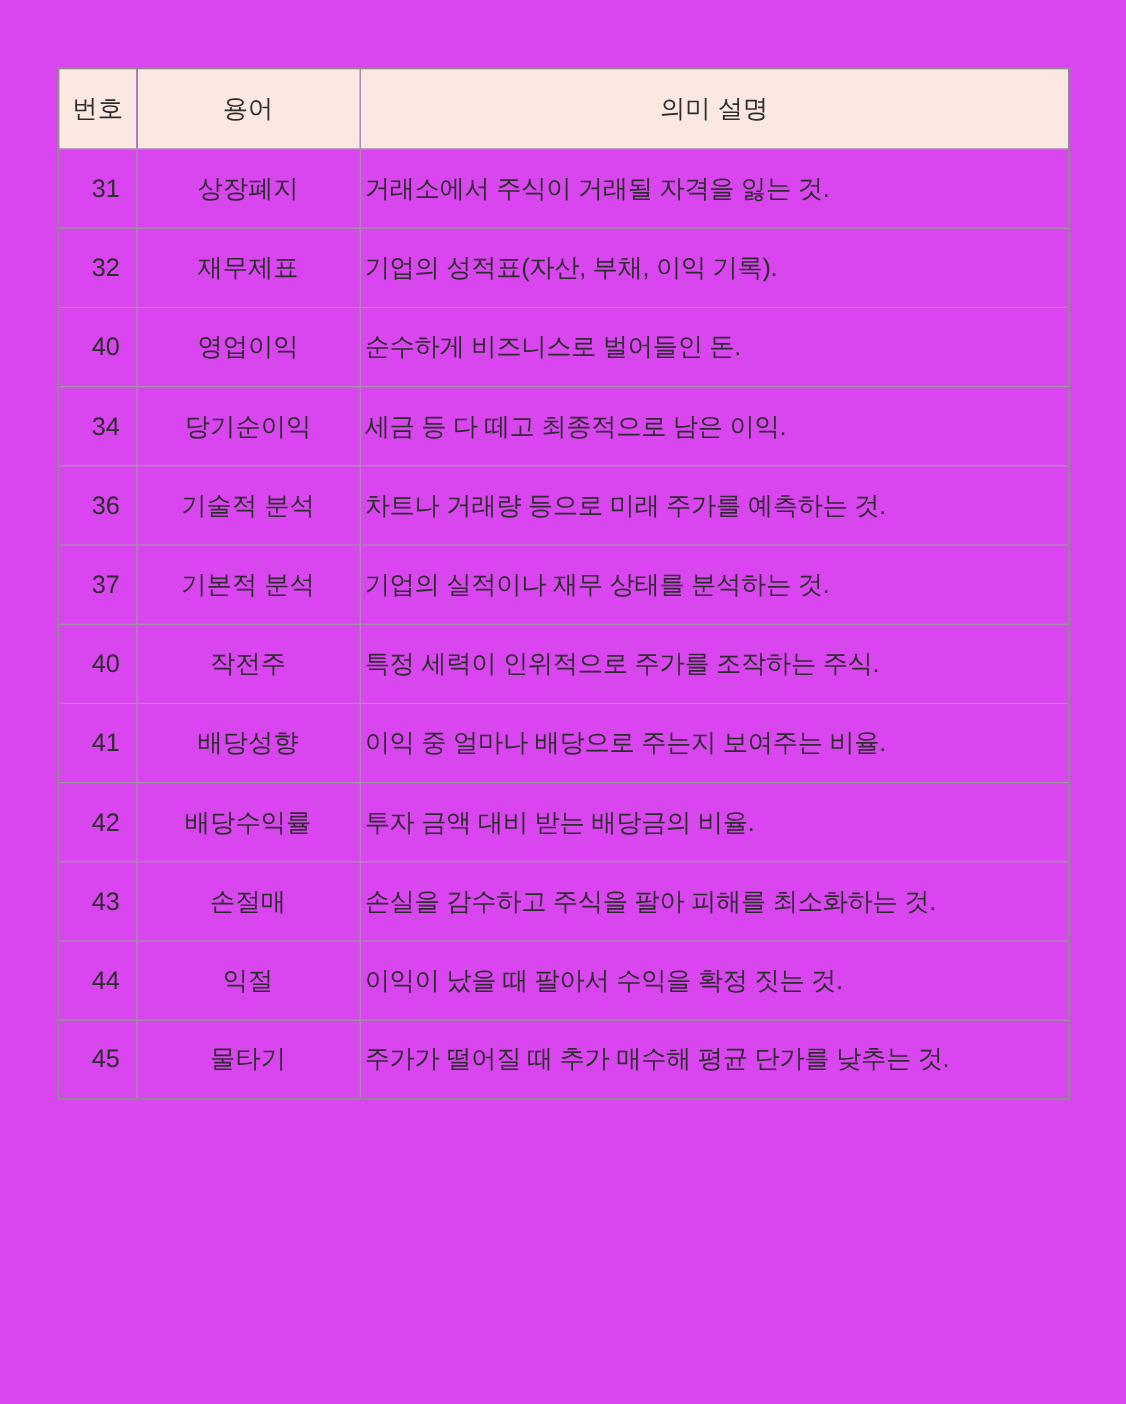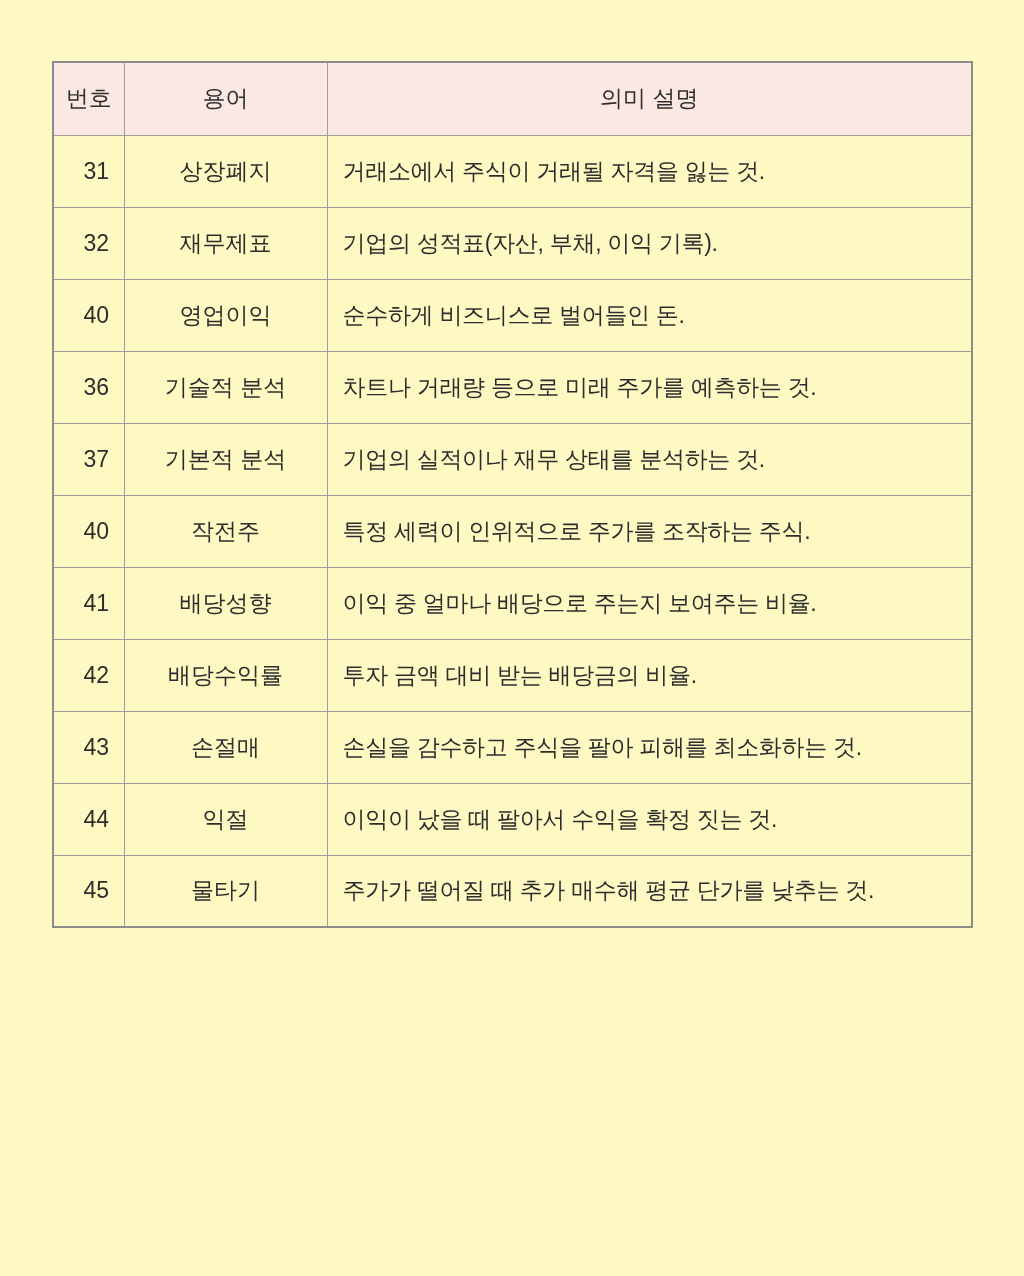--- a/index.html
+++ b/index.html
@@ -7,21 +7,21 @@
     padding: 0;
     background: #ffffff;
     width: 1024px;
     height: 1276px;
     font-family: "Liberation Sans", "DejaVu Sans", sans-serif;
   }
   .page {
     position: relative;
     width: 1024px;
     height: 1276px;
-    background: #fef9c3;
+    background: #d946ef;
     overflow: hidden;
   }
   .glossary-table {
     position: absolute;
     left: 52px;
     top: 61px;
     width: 921px;
     border-collapse: collapse;
     table-layout: fixed;
     border: 2px solid #8c8c8c;
@@ -43,21 +43,21 @@
   .glossary-table tbody tr { height: 72px; }
   .glossary-table th {
     background: #fce8e3;
     text-align: center;
     font-weight: 400;
   }
   .cell-no   { text-align: center; padding-left: 16px; }
   .cell-term { text-align: center; }
   .cell-desc {
     text-align: left;
-    padding-left: 15px;
+    padding-left: 4px;
     letter-spacing: -0.3px;
   }
 </style>
 </head>
 <body>
 
 <div class="page">
   <table class="glossary-table">
     <colgroup>
       <col class="c-no">
@@ -79,20 +79,25 @@
       </tr>
         <tr>
         <td class="cell-no">32</td>
         <td class="cell-term">재무제표</td>
         <td class="cell-desc">기업의 성적표(자산, 부채, 이익 기록).</td>
       </tr>
         <tr>
         <td class="cell-no">40</td>
         <td class="cell-term">영업이익</td>
         <td class="cell-desc">순수하게 비즈니스로 벌어들인 돈.</td>
+      </tr>
+        <tr>
+        <td class="cell-no">34</td>
+        <td class="cell-term">당기순이익</td>
+        <td class="cell-desc">세금 등 다 떼고 최종적으로 남은 이익.</td>
       </tr>
         <tr>
         <td class="cell-no">36</td>
         <td class="cell-term">기술적 분석</td>
         <td class="cell-desc">차트나 거래량 등으로 미래 주가를 예측하는 것.</td>
       </tr>
         <tr>
         <td class="cell-no">37</td>
         <td class="cell-term">기본적 분석</td>
         <td class="cell-desc">기업의 실적이나 재무 상태를 분석하는 것.</td>

